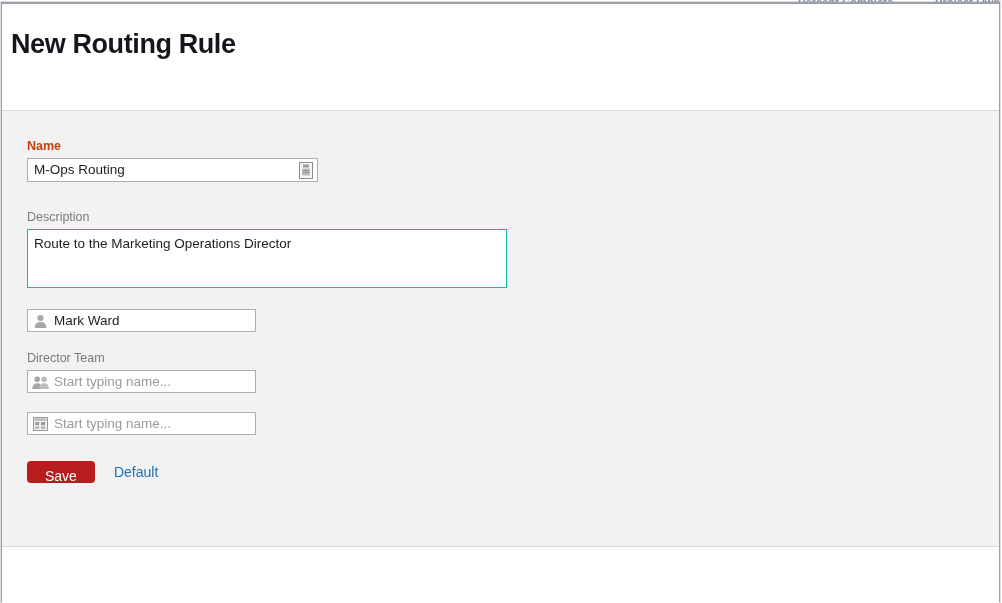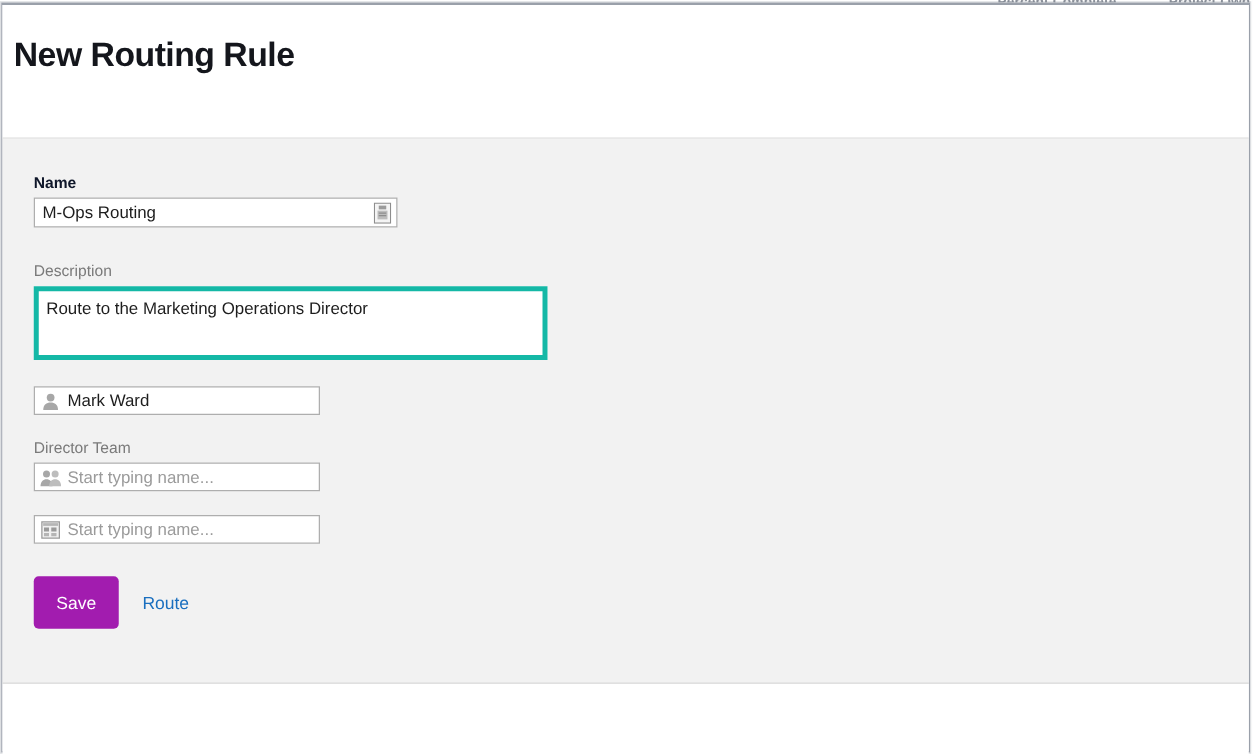--- a/index.html
+++ b/index.html
@@ -79,21 +79,21 @@
   }
   .field { position: relative; }
 
   .label {
     font-size: 12.5px;
     color: #7a7a7a;
     margin-bottom: 5px;
     line-height: 14px;
   }
   .label.strong {
-    color: #0f172a;
+    color: #c2410c;
     font-weight: bold;
   }
 
   .input-wrap {
     position: relative;
     display: block;
     background: #ffffff;
     border: 1px solid #aeaeae;
     height: 24px;
   }
@@ -124,24 +124,24 @@
 
   
   .lead-icon {
     position: absolute;
     left: 4px; top: 50%;
     transform: translateY(-50%);
     width: 17px; height: 16px;
   }
 
   .textarea {
-    width: 411px;
+    width: 480px;
     height: 59px;
     background: #ffffff;
-    border: 4px solid #14b8a6;
+    border: 1px solid #14b8a6;
     position: relative;
   }
   .textarea .ta-val {
     position: absolute;
     left: 6px; top: 5px; right: 5px;
     font-size: 13.5px;
     color: #1d1d1d;
     line-height: 17px;
   }
 
@@ -152,28 +152,28 @@
   .gap-team-proj  { height: 19px; }
   .gap-proj-btns  { height: 26px; }
 
   
   .actions {
     display: flex;
     align-items: center;
   }
   .btn-save {
     display: inline-block;
-    background: #a21caf;
+    background: #b91c1c;
     color: #ffffff;
     font-size: 14px;
     font-weight: normal;
     border: none;
     border-radius: 4px;
     padding: 0 18px;
-    height: 42px;
+    height: 22px;
     line-height: 31px;
     cursor: pointer;
     font-family: "Liberation Sans", sans-serif;
   }
   .btn-cancel {
     margin-left: 19px;
     color: #1a6fbf;
     font-size: 14px;
     cursor: pointer;
     text-decoration: none;
@@ -269,20 +269,20 @@
             </svg>
           </span>
           <span class="text-ph">Start typing name...</span>
         </div>
       </div>
 
       <div class="gap-proj-btns"></div>
 
       <div class="actions">
         <button class="btn-save" type="button">Save</button>
-        <a class="btn-cancel" href="#">Route</a>
+        <a class="btn-cancel" href="#">Default</a>
       </div>
 
     </div>
   </div>
 
   <div class="modal-footer-blank"></div>
 </div>
 
 </body></html>

